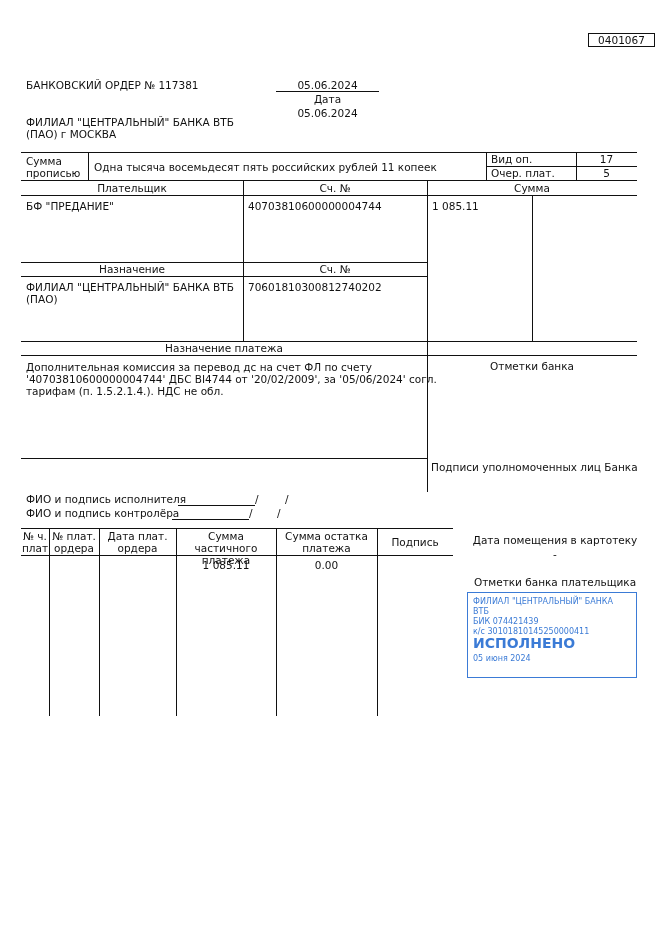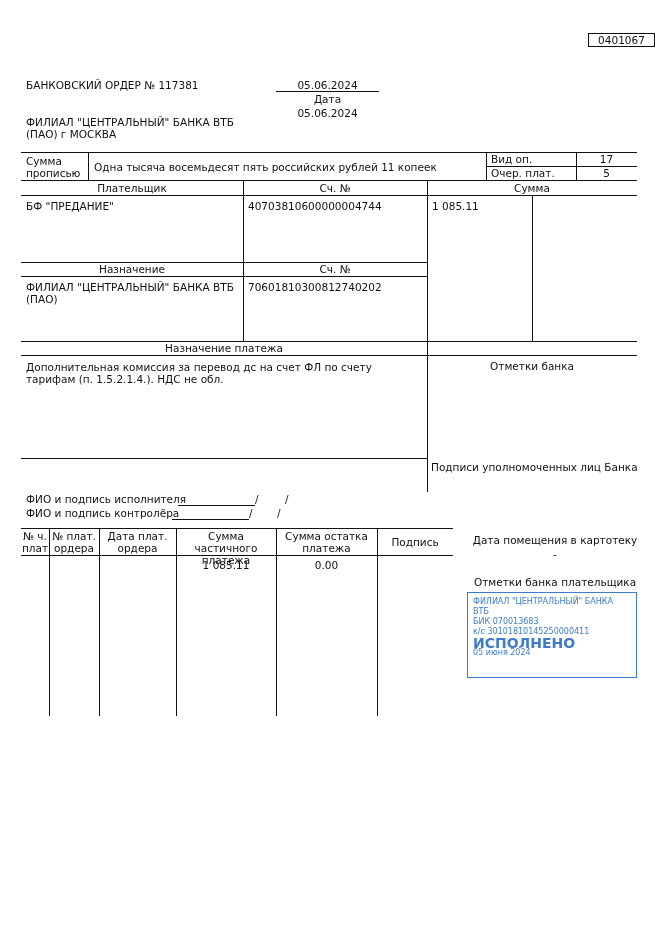--- a/index.html
+++ b/index.html
@@ -6,21 +6,21 @@
   body { width:660px; height:933px; position:relative; overflow:hidden;
          font-family:"DejaVu Sans", sans-serif; font-size:10.5px; color:#111; }
   .abs { position:absolute; }
   .hl { position:absolute; height:0; border-top:1.4px solid #111; }
   .vl { position:absolute; width:0; border-left:1.4px solid #111; }
   .c { text-align:center; }
   .code-box { border:1.4px solid #111; padding:0 4px; line-height:12px; }
   .bold { font-weight:normal; }
   .stamp { border:1.5px solid #3b7bd6; color:#3b7bd6; font-size:8px; line-height:10px; padding:4px 5px; box-sizing:border-box; }
   .stamp .done { font-weight:bold; font-size:14px; margin-top:1px; }
-  .stamp .date { }
+  .stamp .date { margin-top:6px; }
   .stamp .bank { font-weight:normal; }
 </style>
 </head>
 <body>
 
 <div class="abs code-box" style="left:588px;top:33px;width:57px;text-align:center;">0401067</div>
 
 <div class="abs" style="left:26px;top:79px;">
   <span class="bold">БАНКОВСКИЙ ОРДЕР №</span>
   <span>117381</span>
@@ -69,20 +69,21 @@
   <div>ФИЛИАЛ "ЦЕНТРАЛЬНЫЙ" БАНКА ВТБ</div>
   <div>(ПАО)</div>
 </div>
 <div class="abs" style="left:248px;top:281px;">70601810300812740202</div>
 
 <div class="hl" style="left:21px;top:341px;width:616px;"></div>
 <div class="hl" style="left:21px;top:355px;width:616px;"></div>
 <div class="abs c" style="left:21px;top:342px;width:406px;">Назначение платежа</div>
 <div class="abs" style="left:26px;top:361px;line-height:12px;">
   <div>Дополнительная комиссия за перевод дс на счет ФЛ по счету</div>
+  <div>'40703810600000004744' ДБС BI4744 от '20/02/2009', за '05/06/2024' согл.</div>
   <div>тарифам (п. 1.5.2.1.4.). НДС не обл.</div>
 </div>
 <div class="hl" style="left:21px;top:458px;width:406px;"></div>
 
 <div class="abs c" style="left:427px;top:360px;width:210px;">Отметки банка</div>
 <div class="abs" style="left:431px;top:461px;">Подписи уполномоченных лиц Банка</div>
 
 <div class="abs" style="left:26px;top:493px;">
   <span>ФИО и подпись исполнителя</span>
 </div>
@@ -129,17 +130,17 @@
 
 <div class="abs c" style="left:176px;top:559px;width:100px;">1 085.11</div>
 <div class="abs c" style="left:276px;top:559px;width:101px;">0.00</div>
 
 <div class="abs c" style="left:470px;top:534px;width:170px;">Дата помещения в картотеку</div>
 <div class="abs c" style="left:470px;top:548px;width:170px;">-</div>
 
 <div class="abs c" style="left:470px;top:576px;width:170px;">Отметки банка плательщика</div>
 <div class="abs stamp" style="left:467px;top:592px;width:170px;height:86px;">
   <div class="bank">ФИЛИАЛ "ЦЕНТРАЛЬНЫЙ" БАНКА ВТБ</div>
-  <div>БИК 070013683</div>
+  <div>БИК 074421439</div>
   <div>к/с 30101810145250000411</div>
   <div class="done">ИСПОЛНЕНО</div>
   <div class="date">05 июня 2024</div>
 </div>
 
 </body></html>

